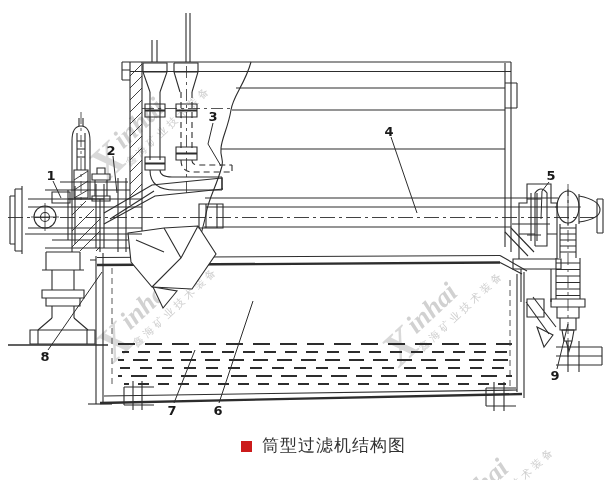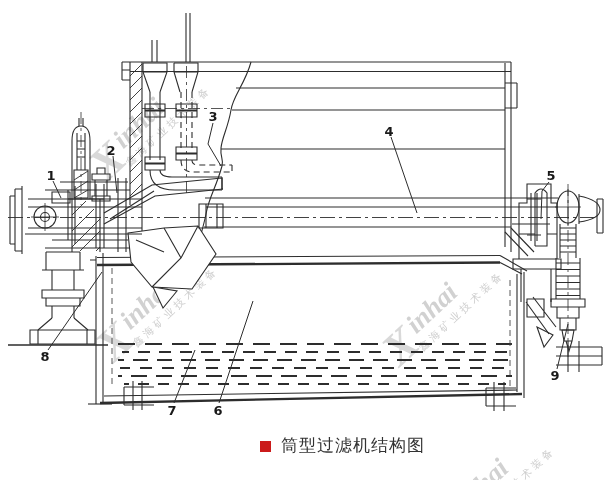--- a/index.html
+++ b/index.html
@@ -20,21 +20,21 @@
   .hatch{stroke-width:0.9 !important;}
   
   .wm text{stroke:none;fill:#c9c9c9;opacity:0.85;}
   .wm .wm-x{font:italic 700 46px "Liberation Serif",serif;fill:#d3d3d3;}
   .wm .wm-t{font:italic 700 27px "Liberation Serif",serif;}
   .wm .wm-c{font:400 10.5px "Liberation Sans",sans-serif;letter-spacing:3.5px;fill:#c6c6c6;}
   
   .plabel{font:700 13px "DejaVu Sans",sans-serif;fill:#191919;stroke:none;text-anchor:middle;}
   .leader{stroke-width:1 !important;}
   
-  #caption{position:absolute;left:260px;top:436px;display:flex;align-items:center;gap:10px;}
+  #caption{position:absolute;left:241px;top:436px;display:flex;align-items:center;gap:10px;}
   #caption .bullet{width:11px;height:11px;background:#cb1b1b;display:inline-block;}
   #caption .cap-text{font-size:17px;line-height:20px;color:#323232;font-weight:500;
       font-family:"Liberation Sans",sans-serif;letter-spacing:1px;white-space:nowrap;}
 </style>
 </head>
 <body>
 
 <div id="stage">
   <svg class="art" width="606" height="480" viewBox="0 0 606 480">
 

